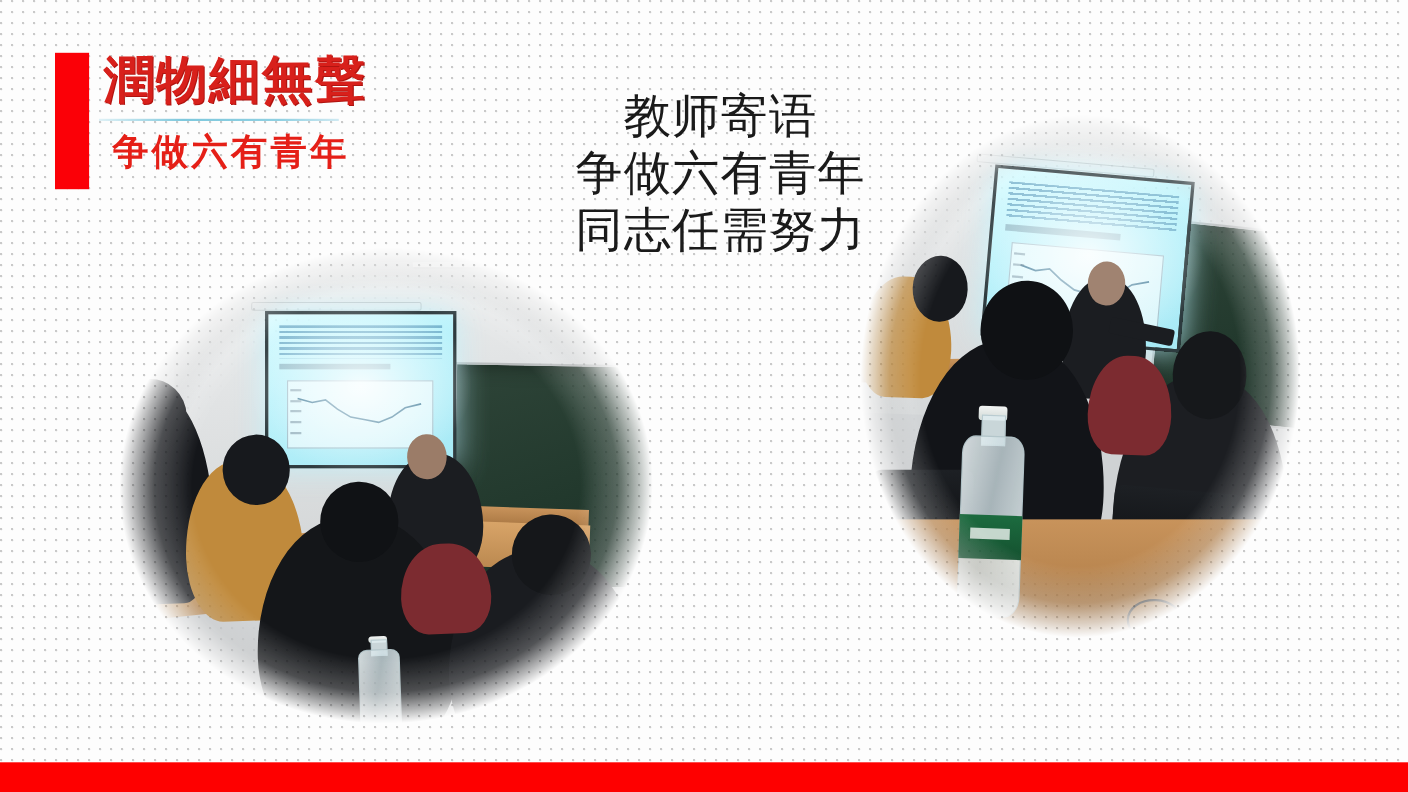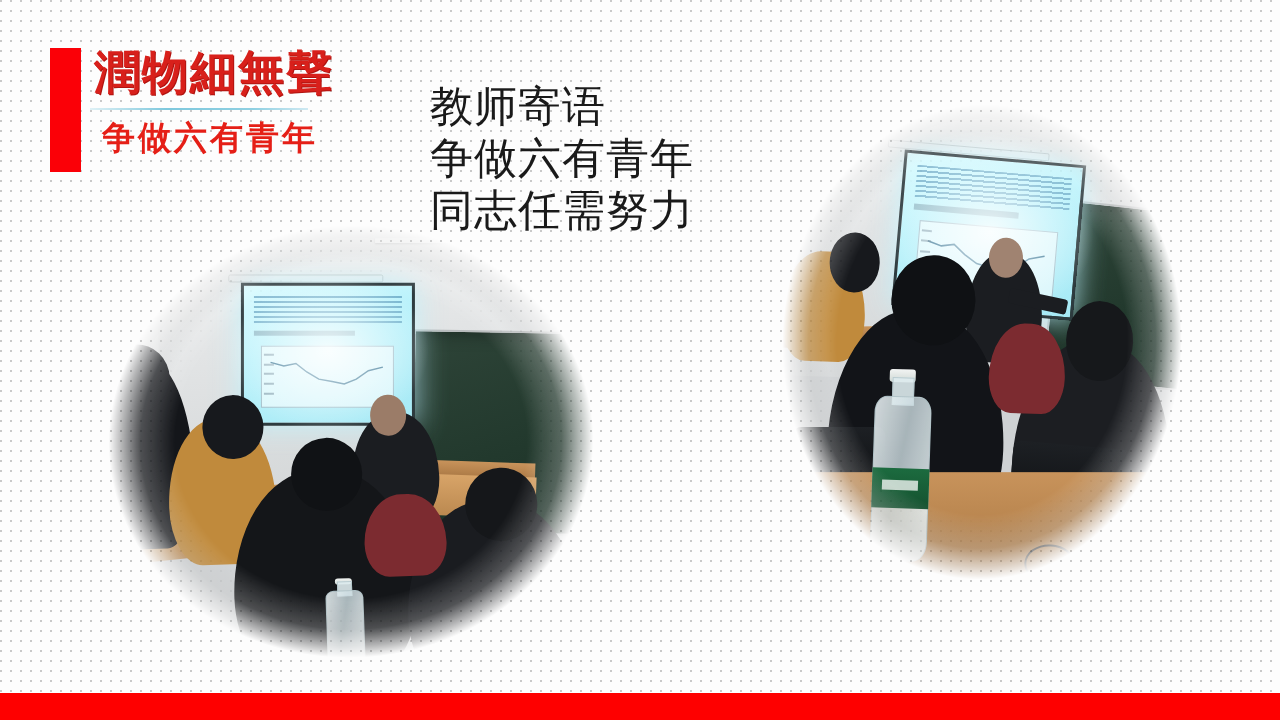--- a/index.html
+++ b/index.html
@@ -67,21 +67,21 @@
     letter-spacing: 3px;
     white-space: nowrap;
   }
 
   
   #headline {
     position: absolute;
     left: 430px;
     top: 80px;
     width: 450px;
-    text-align: left;
+    text-align: center;
     color: #1a1a1a;
     font-size: 43px;
     line-height: 52px;
     letter-spacing: 1px;
   }
   #headline .hl-line { display: block; white-space: nowrap; }
 
   
   .photo-oval {
     position: absolute;

